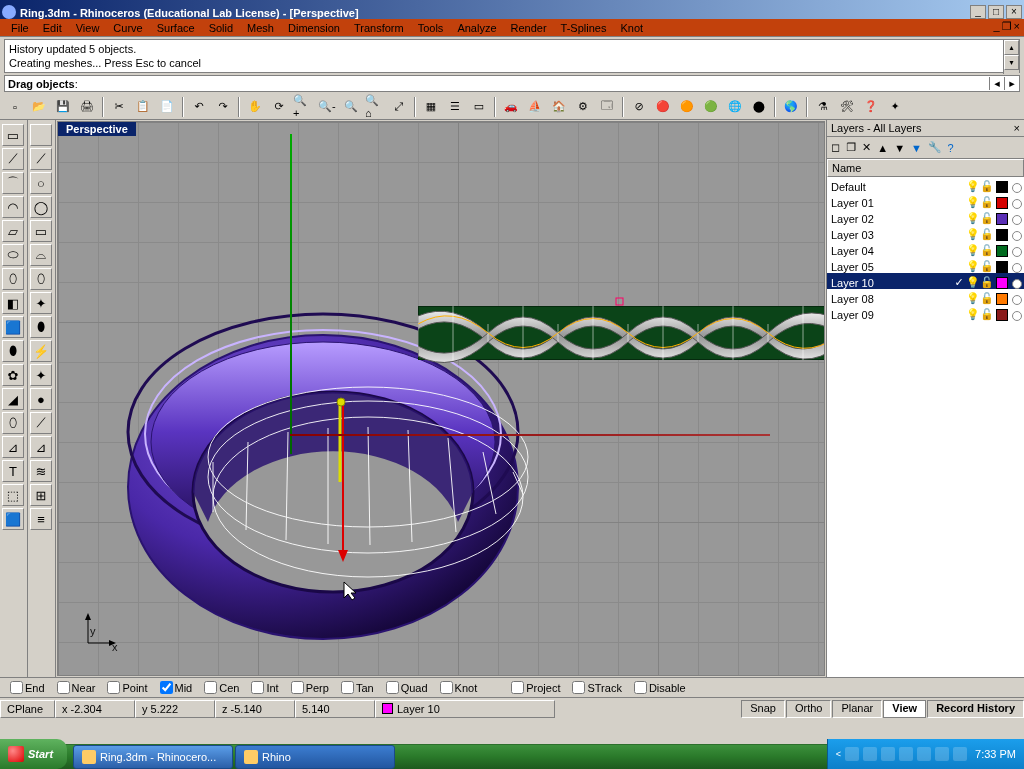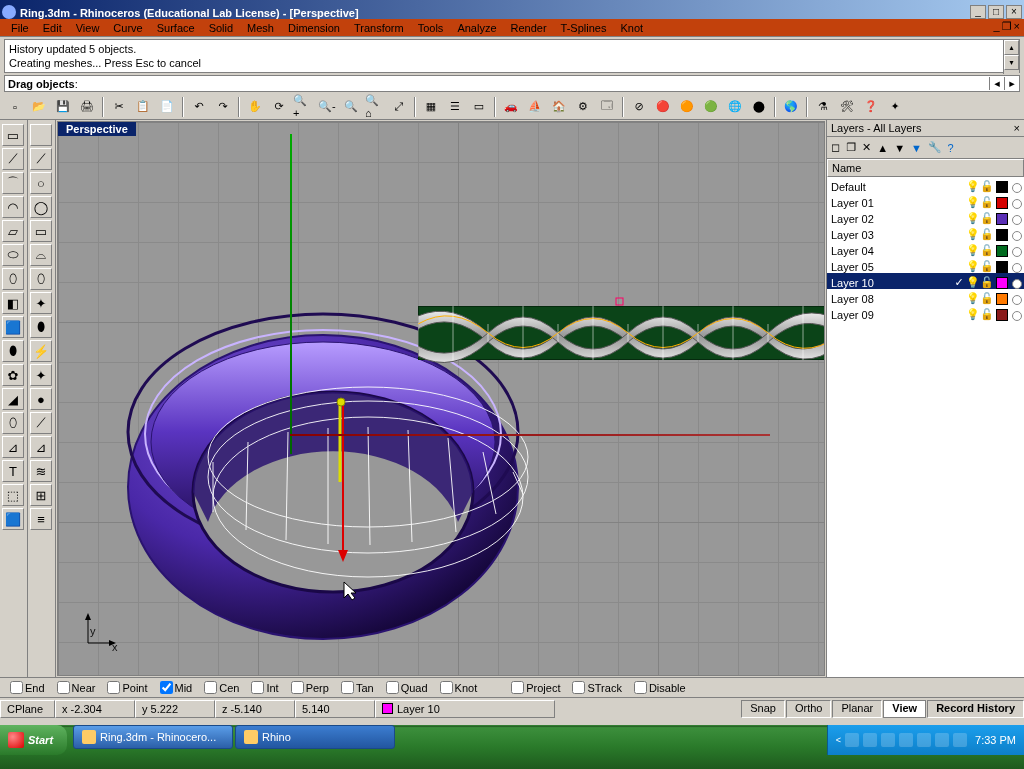--- a/index.html
+++ b/index.html
@@ -61,21 +61,21 @@
 
 
 .statusbar { height:22px; background:#d4d0c8; border-top:1px solid #808080; display:flex; align-items:center; }
 .statusbar .cell { border:1px solid #fff; border-right-color:#808080; border-bottom-color:#808080; height:18px; padding:1px 6px; display:flex; align-items:center; }
 .statusbar .lsw { width:11px; height:11px; background:#f0f; border:1px solid #000; margin-right:4px;}
 .statusbar .pane { border:1px solid #fff; border-left-color:#808080; border-top-color:#808080; padding:1px 8px; margin-left:1px; height:18px; cursor:pointer;}
 .statusbar .pane.active { background:#fff; border:1px solid #808080; }
 .statusbar .pane.bold { font-weight:bold; }
 
 
-.taskbar { height:44px; background:linear-gradient(to bottom,#3c8f3c,#245f24 3%,#3c8f3c 6%,#2a7a2a 50%,#1e5a1e); display:flex; align-items:flex-start; position:absolute; bottom:0; left:0; right:0;}
+.taskbar { height:25px; background:linear-gradient(to bottom,#3c8f3c,#245f24 3%,#3c8f3c 6%,#2a7a2a 50%,#1e5a1e); display:flex; align-items:flex-end; position:absolute; bottom:0; left:0; right:0;}
 .startbtn { height:30px; padding:0 14px 0 8px; background:linear-gradient(to bottom,#5fb35f,#2a7a2a); color:#fff; font-weight:bold; font-style:italic; display:flex; align-items:center; border-radius:0 10px 10px 0; cursor:pointer;}
 .startbtn .orb { width:16px; height:16px; background:radial-gradient(circle at 30% 30%,#f88,#d00);border-radius:2px; margin-right:4px; display:inline-block;}
 .tasks { display:flex; height:24px; gap:2px; margin-left:6px;}
 .taskbtn { background:linear-gradient(to bottom,#5a9de8,#2b5fa8); color:#fff; padding:2px 8px; border-radius:3px; display:flex; align-items:center; gap:4px; min-width:160px; cursor:pointer; border:1px solid #1a4a88;}
 .taskbtn.inactive { background:linear-gradient(to bottom,#3c7dd0,#2256a0);}
 .tray { margin-left:auto; background:linear-gradient(to bottom,#1b9eec,#0d7fc9); height:30px; display:flex; align-items:center; padding:0 8px; color:#fff; gap:4px; border-left:1px solid #0a5a90;}
 .tray .ti { width:14px; height:14px; background:#fff3; border-radius:2px;}
 
 
 .vgrid { position:absolute; inset:0; background:

